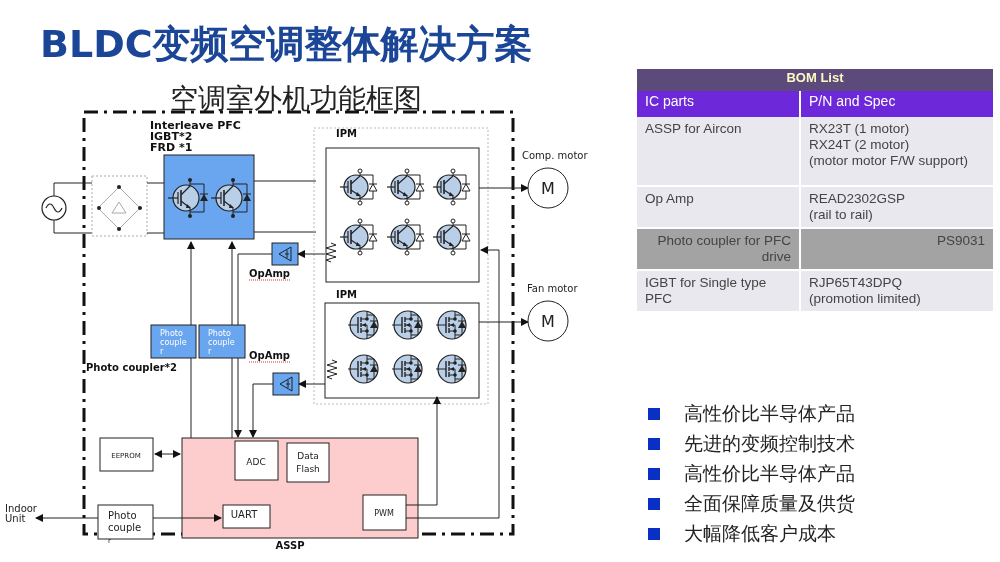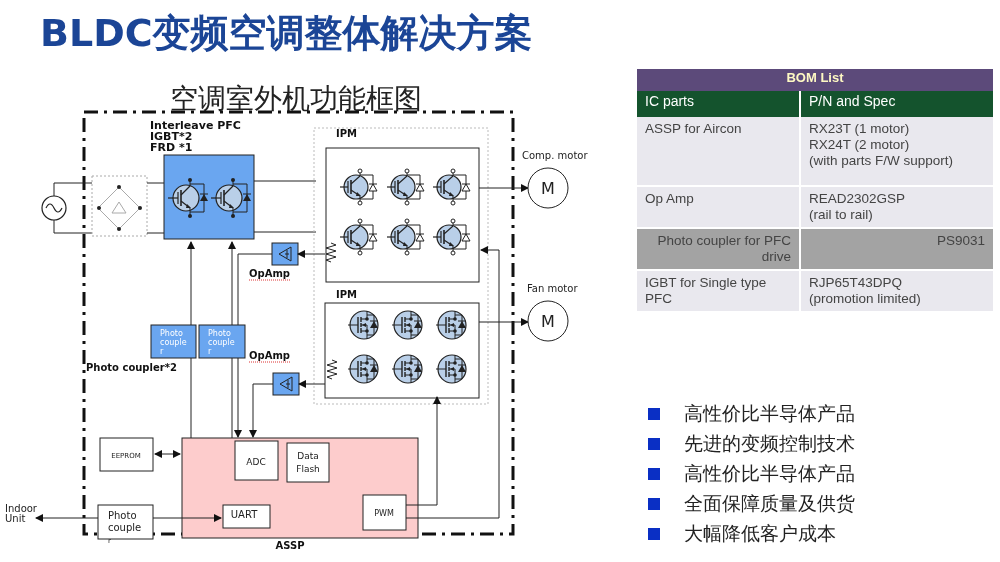--- a/index.html
+++ b/index.html
@@ -1,23 +1,23 @@
 <!DOCTYPE html>
 <html><head>
 <meta charset="utf-8">
 <style>
   html,body{margin:0;padding:0;background:#fff;}
   body{width:1000px;height:562px;position:relative;overflow:hidden;font-family:"DejaVu Sans",sans-serif;}
-  .title{position:absolute;left:40px;top:8px;font-size:38px;font-weight:bold;color:#1b4596;letter-spacing:0px;white-space:nowrap;font-family:"DejaVu Sans",sans-serif;}
+  .title{position:absolute;left:40px;top:19px;font-size:38px;font-weight:bold;color:#1b4596;letter-spacing:0px;white-space:nowrap;font-family:"DejaVu Sans",sans-serif;}
   .subtitle{position:absolute;left:170px;top:80px;font-size:28px;color:#222;white-space:nowrap;}
   svg.diagram{position:absolute;left:0;top:0;}
   svg text{font-family:"DejaVu Sans",sans-serif;}
   .bom{position:absolute;left:637px;top:69px;width:356px;border-collapse:separate;border-spacing:0;font-family:"Liberation Sans",sans-serif;}
   .bom .head{background:#5c4a7a;color:#fef9c3;text-align:center;font-weight:bold;font-size:13px;height:22px;border-bottom:2px solid #fff;}
-  .bom .colhead{background:#14532d;color:#fff;font-size:14px;height:26px;}
+  .bom .colhead{background:#6d28d9;color:#fff;font-size:14px;height:26px;}
   .bom .colhead td{padding:2px 8px;}
   .bom .colhead td:first-child{border-right:2px solid #fff;}
   .bom td{vertical-align:top;}
   .bom .row td{padding:4px 8px;font-size:13.5px;color:#444;line-height:16px;}
   .bom .row td:first-child{border-right:2px solid #fff;width:146px;}
   .bom .row.a{background:#e9e8ee;}
   .bom .row.b{background:#a3a3a3;text-align:right;}
   .bom .row{border-bottom:2px solid #fff;}
   .bom .row td{border-bottom:2px solid #fff;}
   .bullets{position:absolute;left:642px;top:393px;margin:6px;padding:0;list-style:none;}
@@ -258,21 +258,21 @@
       </tr>
   <tr class="colhead">
     <td>IC parts</td>
     <td>P/N and Spec</td>
   </tr>
   <tr class="row a" style="height:70px">
     <td>ASSP for Aircon</td>
     <td>
       <div>RX23T (1 motor)</div>
       <div>RX24T (2 motor)</div>
-      <div>(with parts F/W support)</div>
+      <div>(motor motor F/W support)</div>
     </td>
   </tr>
   <tr class="row a" style="height:38px">
     <td>Op Amp</td>
     <td>
       <div>READ2302GSP</div>
       <div>(rail to rail)</div>
     </td>
   </tr>
   <tr class="row b" style="height:38px">

